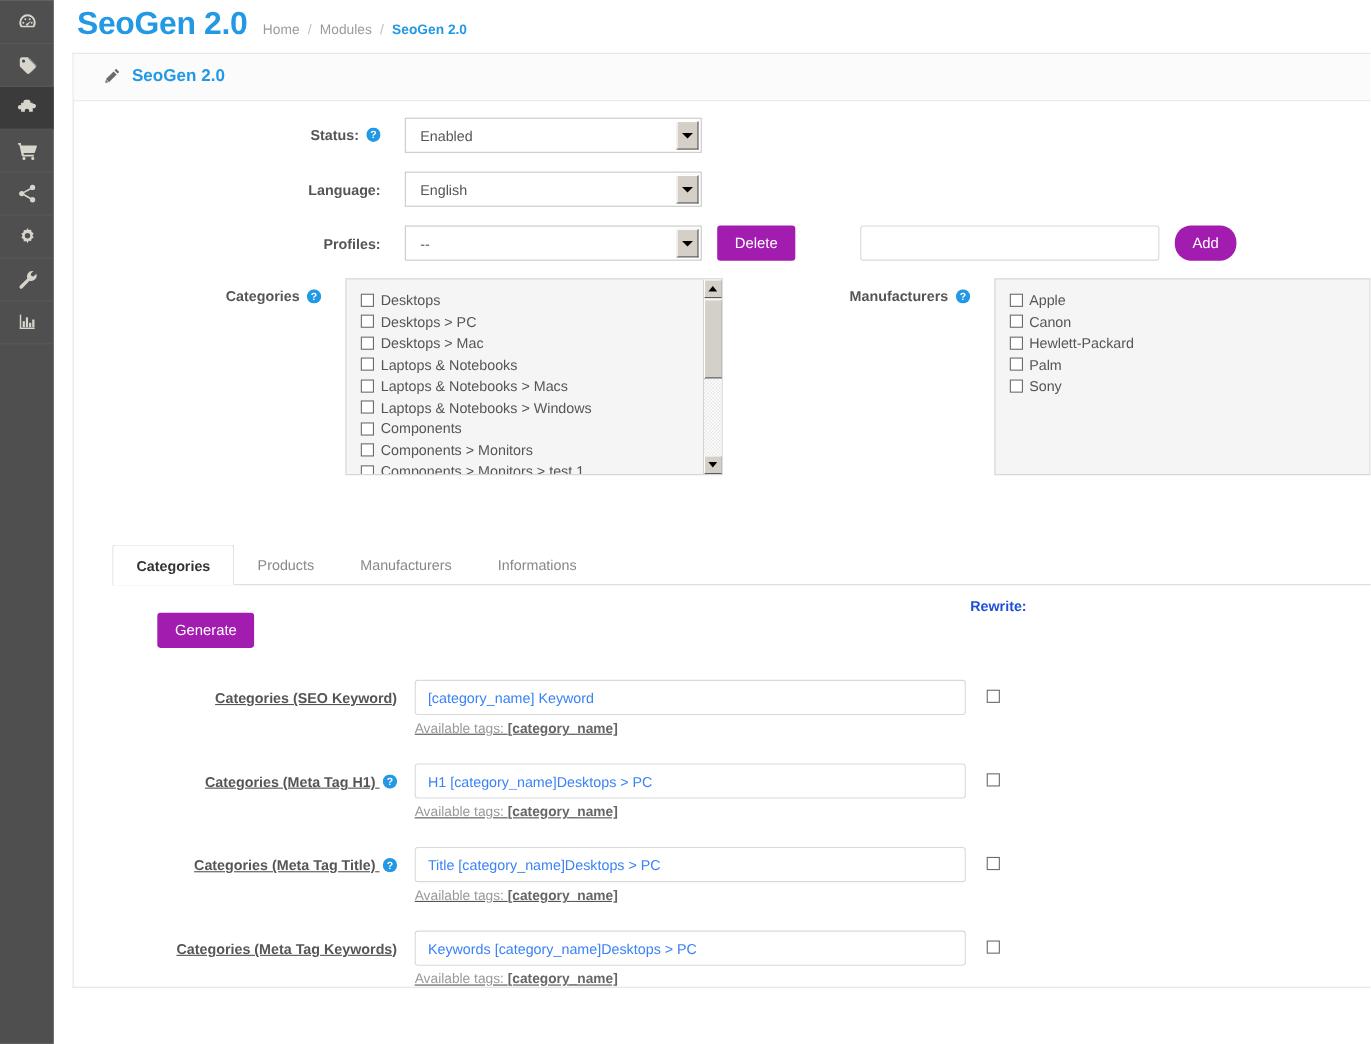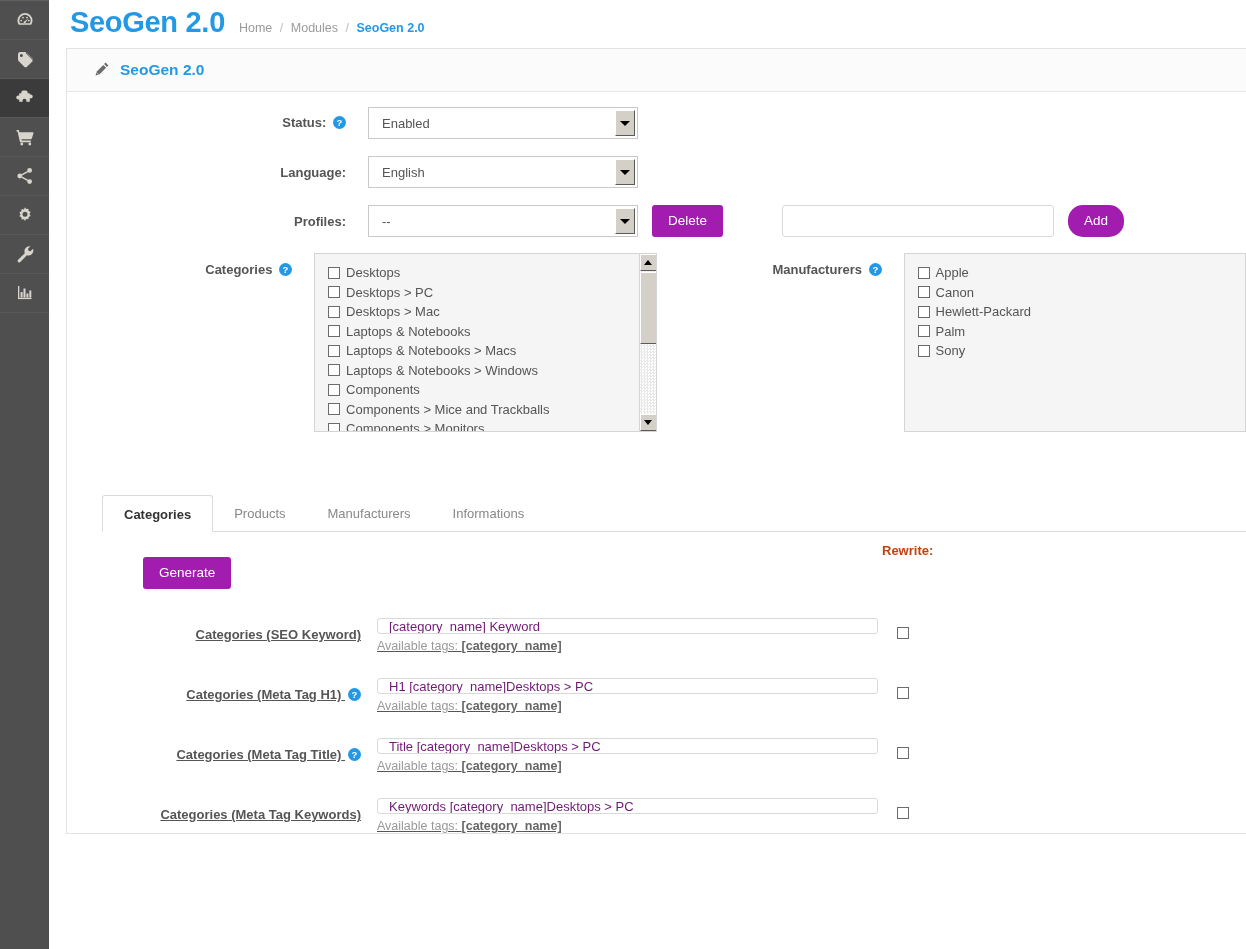--- a/index.html
+++ b/index.html
@@ -272,48 +272,48 @@
   #generate-row {
     display:flex; align-items:center;
     padding-left:76px;
     height:40px;
   }
   #rewrite-label {
     position:absolute;
     left:815px; top:11px;
     font-weight:bold;
     font-size:13px;
-    color:#c2410c;
+    color:#1d4ed8;
   }
 
   .seo-row {
     display:flex;
     margin-top:25px;
     align-items:flex-start;
     text-decoration:underline;
   }
   .seo-label {
     width:310px;
     text-align:right;
     padding-right:16px;
     padding-top:9px;
     font-weight:bold;
     font-size:13px;
     color:#555;
     white-space:nowrap;
   }
   .seo-field { width:501px; }
   .seo-field input {
-    width:501px; height:16px;
+    width:501px; height:32px;
     border:1px solid #d9d9d9;
     border-radius:3px;
     padding:4px 11px;
     font-size:13px;
     font-family:"Liberation Sans", sans-serif;
-    color:#701a75;
+    color:#3b82f6;
     outline:none;
   }
   .seo-hint {
     margin-top:5px;
     font-size:12.5px;
     color:#999;
   }
   .seo-hint b { color:#666; }
   .rw-chk {
     margin-left:19px; margin-top:9px;
@@ -503,24 +503,20 @@
             <div class="chk-line">
                 <span class="chk"></span>
                 <span>Laptops &amp; Notebooks &gt; Windows</span>
               </div>
             <div class="chk-line">
                 <span class="chk"></span>
                 <span>Components</span>
               </div>
             <div class="chk-line">
                 <span class="chk"></span>
-                <span>Components &gt; Mice and Trackballs</span>
-              </div>
-            <div class="chk-line">
-                <span class="chk"></span>
                 <span>Components &gt; Monitors</span>
               </div>
             <div class="chk-line">
                 <span class="chk"></span>
                 <span>Components &gt; Monitors &gt; test 1</span>
               </div>
           </div>
           <div class="cls-scroll">
             <div class="track"></div>
             <div class="sbtn up">

